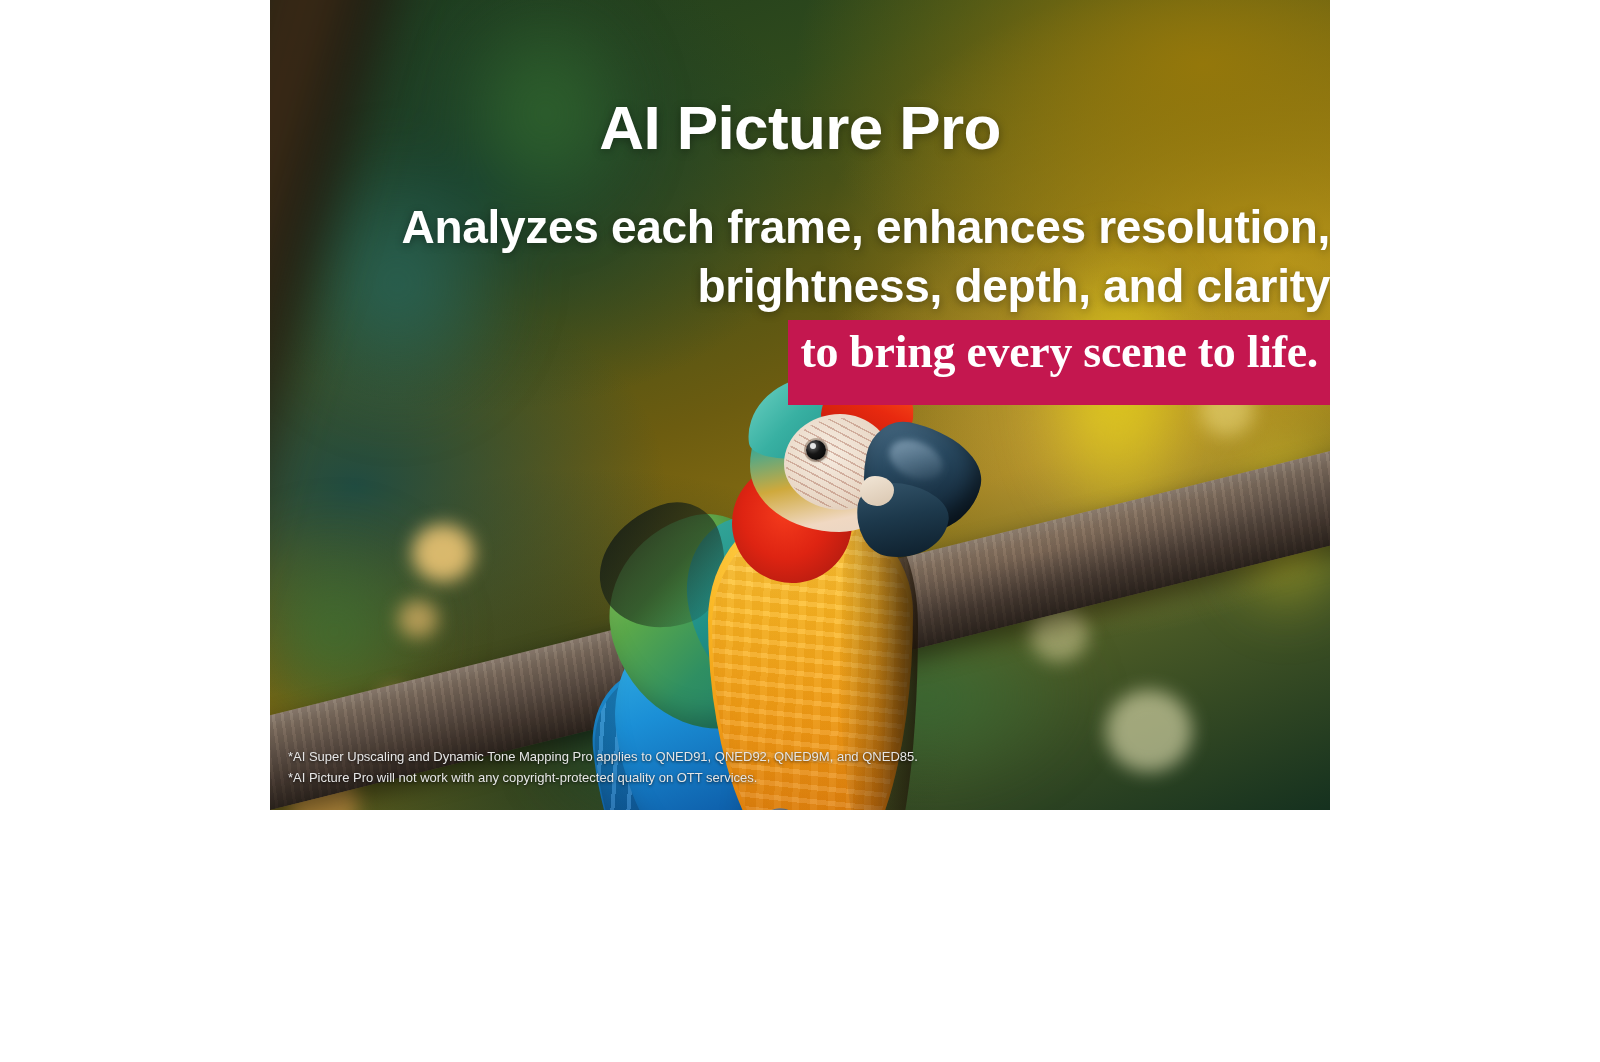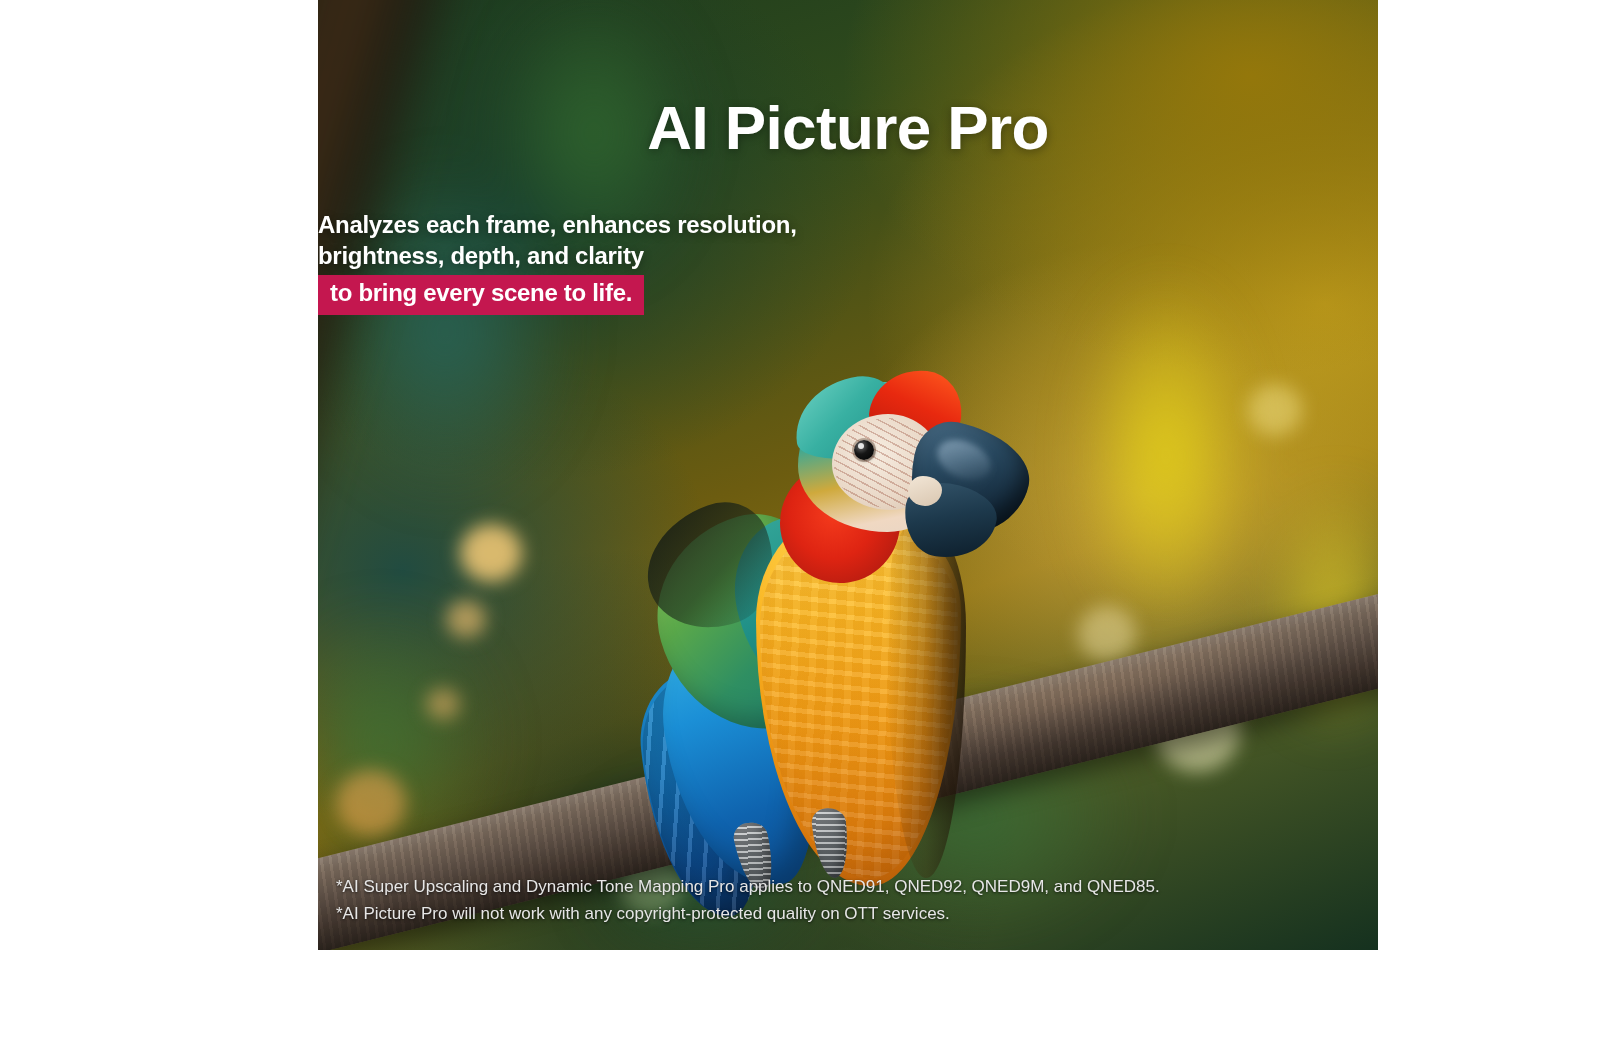--- a/index.html
+++ b/index.html
@@ -21,24 +21,23 @@
     height: 1062px;
     background: #ffffff;
   }
 
   
   .banner {
     position: absolute;
     left: 270px;
     top: 0px;
     width: 1060px;
-    height: 950px;
+    height: 810px;
     overflow: hidden;
     background: #be185d;
-    margin-left: 48px;
   }
 
   
   .bg-base {
     position: absolute;
     inset: 0;
     background:
       radial-gradient(ellipse 55% 45% at 88% 8%,  rgba(150,120,10,0.95) 0%, rgba(150,120,10,0) 70%),
       radial-gradient(ellipse 60% 50% at 95% 32%, rgba(196,160,30,0.92) 0%, rgba(196,160,30,0) 72%),
       radial-gradient(ellipse 40% 38% at 78% 52%, rgba(214,176,72,0.75) 0%, rgba(214,176,72,0) 70%),
@@ -263,45 +262,46 @@
     color: #ffffff;
     font-size: 62px;
     font-weight: 700;
     letter-spacing: -0.6px;
     line-height: 1.05;
     text-shadow: 0 2px 10px rgba(0,0,0,0.35);
   }
   .subhead {
     position: absolute;
     left: 0; right: 0;
-    top: 210px;
-    text-align: left;
+    top: 198px;
+    text-align: right;
     color: #ffffff;
-    font-size: 24px;
+    font-size: 46px;
     font-weight: 700;
     line-height: 1.28;
     letter-spacing: -0.3px;
     text-shadow: 0 2px 8px rgba(0,0,0,0.35);
   }
   .subhead .line { display: block; }
   .subhead .hl {
     display: inline-block;
     background: #C4174F;
     color: #ffffff;
-    padding: 3px 12px 6px 12px;
+    padding: 3px 12px 23px 12px;
     margin-top: 4px;
     text-shadow: none;
+    font-family: Liberation Serif, serif;
   }
 
   .footnotes {
     position: absolute;
     left: 18px;
     bottom: 22px;
     color: #e6e6e6;
-    font-size: 17px;
+    font-size: 13px;
     line-height: 1.62;
     font-weight: 400;
     text-shadow: 0 1px 3px rgba(0,0,0,0.7);
     white-space: nowrap;
   }
   .footnotes div { display: block; }
 </style>
 </head>
 <body>
 

